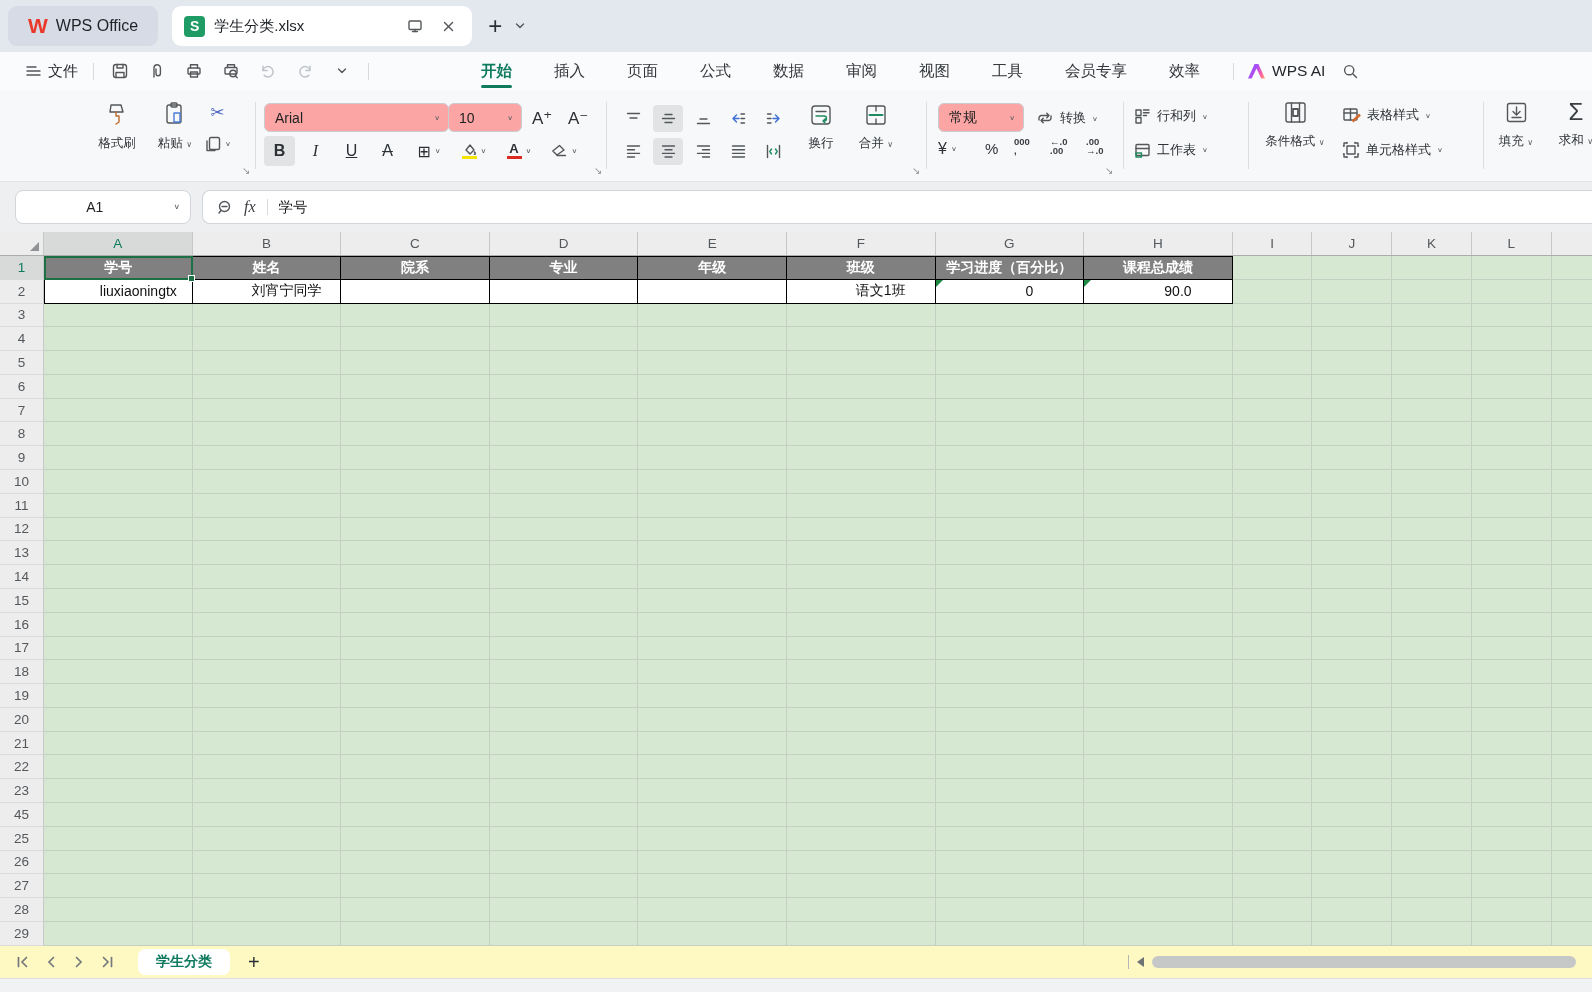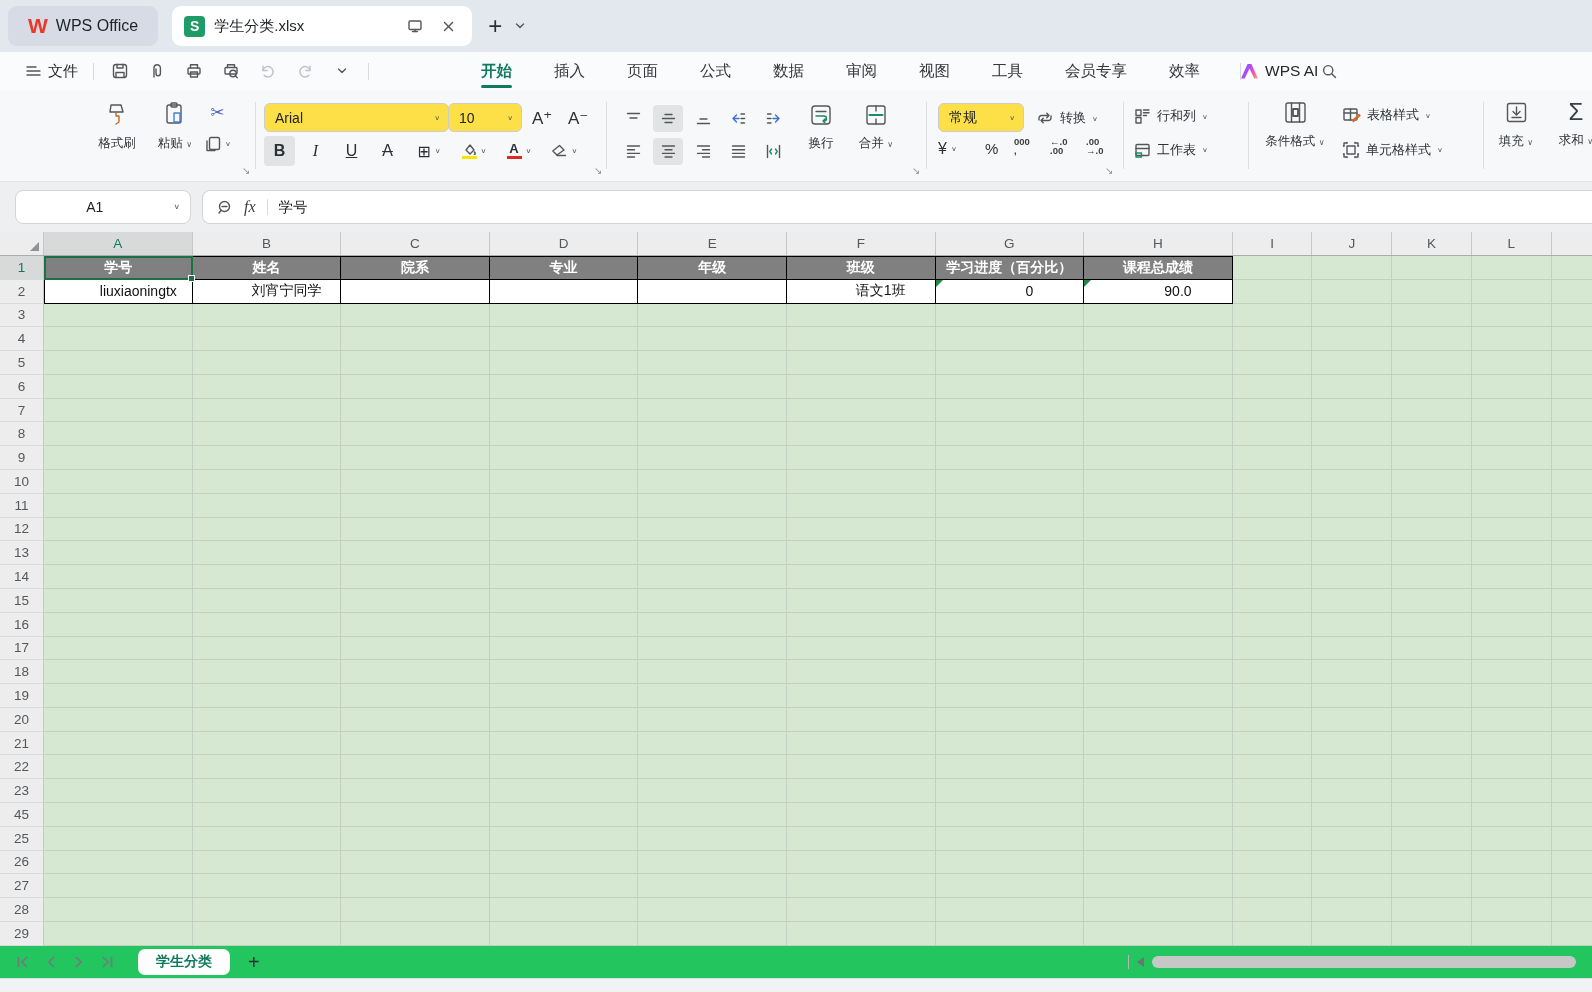--- a/index.html
+++ b/index.html
@@ -23,32 +23,32 @@
   
   .menubar{height:38px;background:#fafbfc;display:flex;align-items:center;}
   .menu-left{display:flex;align-items:center;gap:15px;padding-left:26px;width:460px;flex:0 0 auto;}
   .mi{display:flex;align-items:center;justify-content:center;width:22px;height:22px;}
   .mdiv{width:1px;height:17px;background:#d8dadf;}
   .file-item{display:flex;align-items:center;gap:7px;font-size:15px;color:#24272b;}
   .menu-tabs{display:flex;align-items:center;height:100%;}
   .menu-tab{padding:0 21px;font-size:15.5px;color:#33363a;height:100%;display:flex;align-items:center;position:relative;cursor:default;}
   .menu-tab.active{color:#0e7a5e;font-weight:bold;}
   .menu-tab.active::after{content:"";position:absolute;left:21px;right:21px;bottom:2px;height:3px;border-radius:2px;background:#0e7a5e;}
-  .menu-right{display:flex;align-items:center;gap:0;margin-left:19px;}
+  .menu-right{display:flex;align-items:center;gap:14px;margin-left:12px;}
   .ai-logo{width:17px;height:15px;background:linear-gradient(120deg,#6e5bf7 0%,#b44df0 45%,#ff5fa2 75%,#ffb36b 100%);
     clip-path:polygon(40% 0,60% 0,100% 100%,78% 100%,50% 34%,22% 100%,0 100%);}
   .ai-label{font-size:15.5px;color:#24272b;}
 
   
   .ribbon{height:92px;background:#f7f8f9;position:relative;border-bottom:1px solid #e2e4e7;}
   .vdiv{position:absolute;top:12px;bottom:12px;width:1px;background:#dcdee1;}
   .rbtn{position:absolute;display:flex;flex-direction:column;align-items:center;gap:7px;top:10px;}
   .rlbl{font-size:12.5px;color:#2f3236;white-space:nowrap;}
   .chev{font-size:8px;color:#5a5d61;transform:scaleY(.8);}
-  .combo{position:absolute;height:29px;background:#fde047;border:1px solid #c9ccd1;border-radius:6px;display:flex;align-items:center;font-size:14px;color:#222;}
+  .combo{position:absolute;height:29px;background:#fca5a5;border:1px solid #c9ccd1;border-radius:6px;display:flex;align-items:center;font-size:14px;color:#222;}
   .combo .val{flex:1;padding-left:10px;}
   .combo .chev{padding:0 8px;}
   .fbtn{position:absolute;top:46px;width:31px;height:30px;display:flex;align-items:center;justify-content:center;border-radius:4px;font-size:16px;color:#2c2f33;}
   .fbtn.active{background:#e1e3e5;}
   .abtn{position:absolute;width:30px;height:27px;display:flex;align-items:center;justify-content:center;border-radius:4px;}
   .abtn.active{background:#e1e3e5;}
   .stack{display:flex;flex-direction:column;line-height:9px;font-size:9.5px;color:#3a3d41;font-weight:bold;}
   .inline-btn{position:absolute;display:flex;align-items:center;gap:6px;font-size:12.5px;color:#2f3236;white-space:nowrap;}
   .launcher{position:absolute;bottom:5px;font-size:10px;color:#8d9094;}
   .colorbar{width:15px;height:3.5px;margin-top:1px;}
@@ -77,21 +77,21 @@
   .cell{flex:0 0 auto;display:flex;align-items:center;justify-content:center;font-size:14px;position:relative;overflow:hidden;}
   .cell.green{background:#d6e8d2;border-right:1px solid #c3cfc0;border-bottom:1px solid #c3cfc0;}
   .cell.thead{background:#808080;color:#fff;font-weight:bold;border:1px solid #000;border-left:none;}
   .cell.tdata{background:#fff;color:#101010;border-right:1px solid #000;border-bottom:1px solid #000;padding-left:40px;}
   .cell.tfirst{border-left:1px solid #000;}
   .err-tri{position:absolute;top:0;left:0;width:0;height:0;border-top:7px solid #1f8a44;border-right:7px solid transparent;}
   .sel-overlay{position:absolute;border:2.5px solid #1d7044;pointer-events:none;}
   .sel-handle{position:absolute;right:-4px;bottom:-4px;width:7px;height:7px;background:#1d7044;border:1.5px solid #fff;}
 
   
-  .sheetbar{height:32px;background:#22c55e;display:flex;align-items:center;position:relative;padding-left:12px;gap:6px;}
+  .sheetbar{height:32px;background:#fef9c3;display:flex;align-items:center;position:relative;padding-left:12px;gap:6px;}
   .nav-btn{width:22px;height:22px;display:flex;align-items:center;justify-content:center;}
   .sheet-tab{height:26px;background:#fff;border-radius:7px;display:flex;align-items:center;padding:0 18px;margin-left:14px;font-size:14px;font-weight:bold;color:#0e7a5e;}
   .add-sheet{font-size:20px;color:#2b2f35;margin-left:12px;font-weight:300;}
   .h-scroll{position:absolute;left:1128px;top:0;height:100%;display:flex;align-items:center;gap:8px;}
   .sdiv{width:1px;height:14px;background:#b4b7b6;}
   .s-arrow{width:0;height:0;border-top:5px solid transparent;border-bottom:5px solid transparent;border-right:7px solid #6f7376;}
   .thumb{width:424px;height:12px;border-radius:6px;background:#c6c8c7;}
   .bottom-strip{height:14px;background:#f0f2f3;border-top:1px solid #dcdfde;}
 </style>
 </head>

